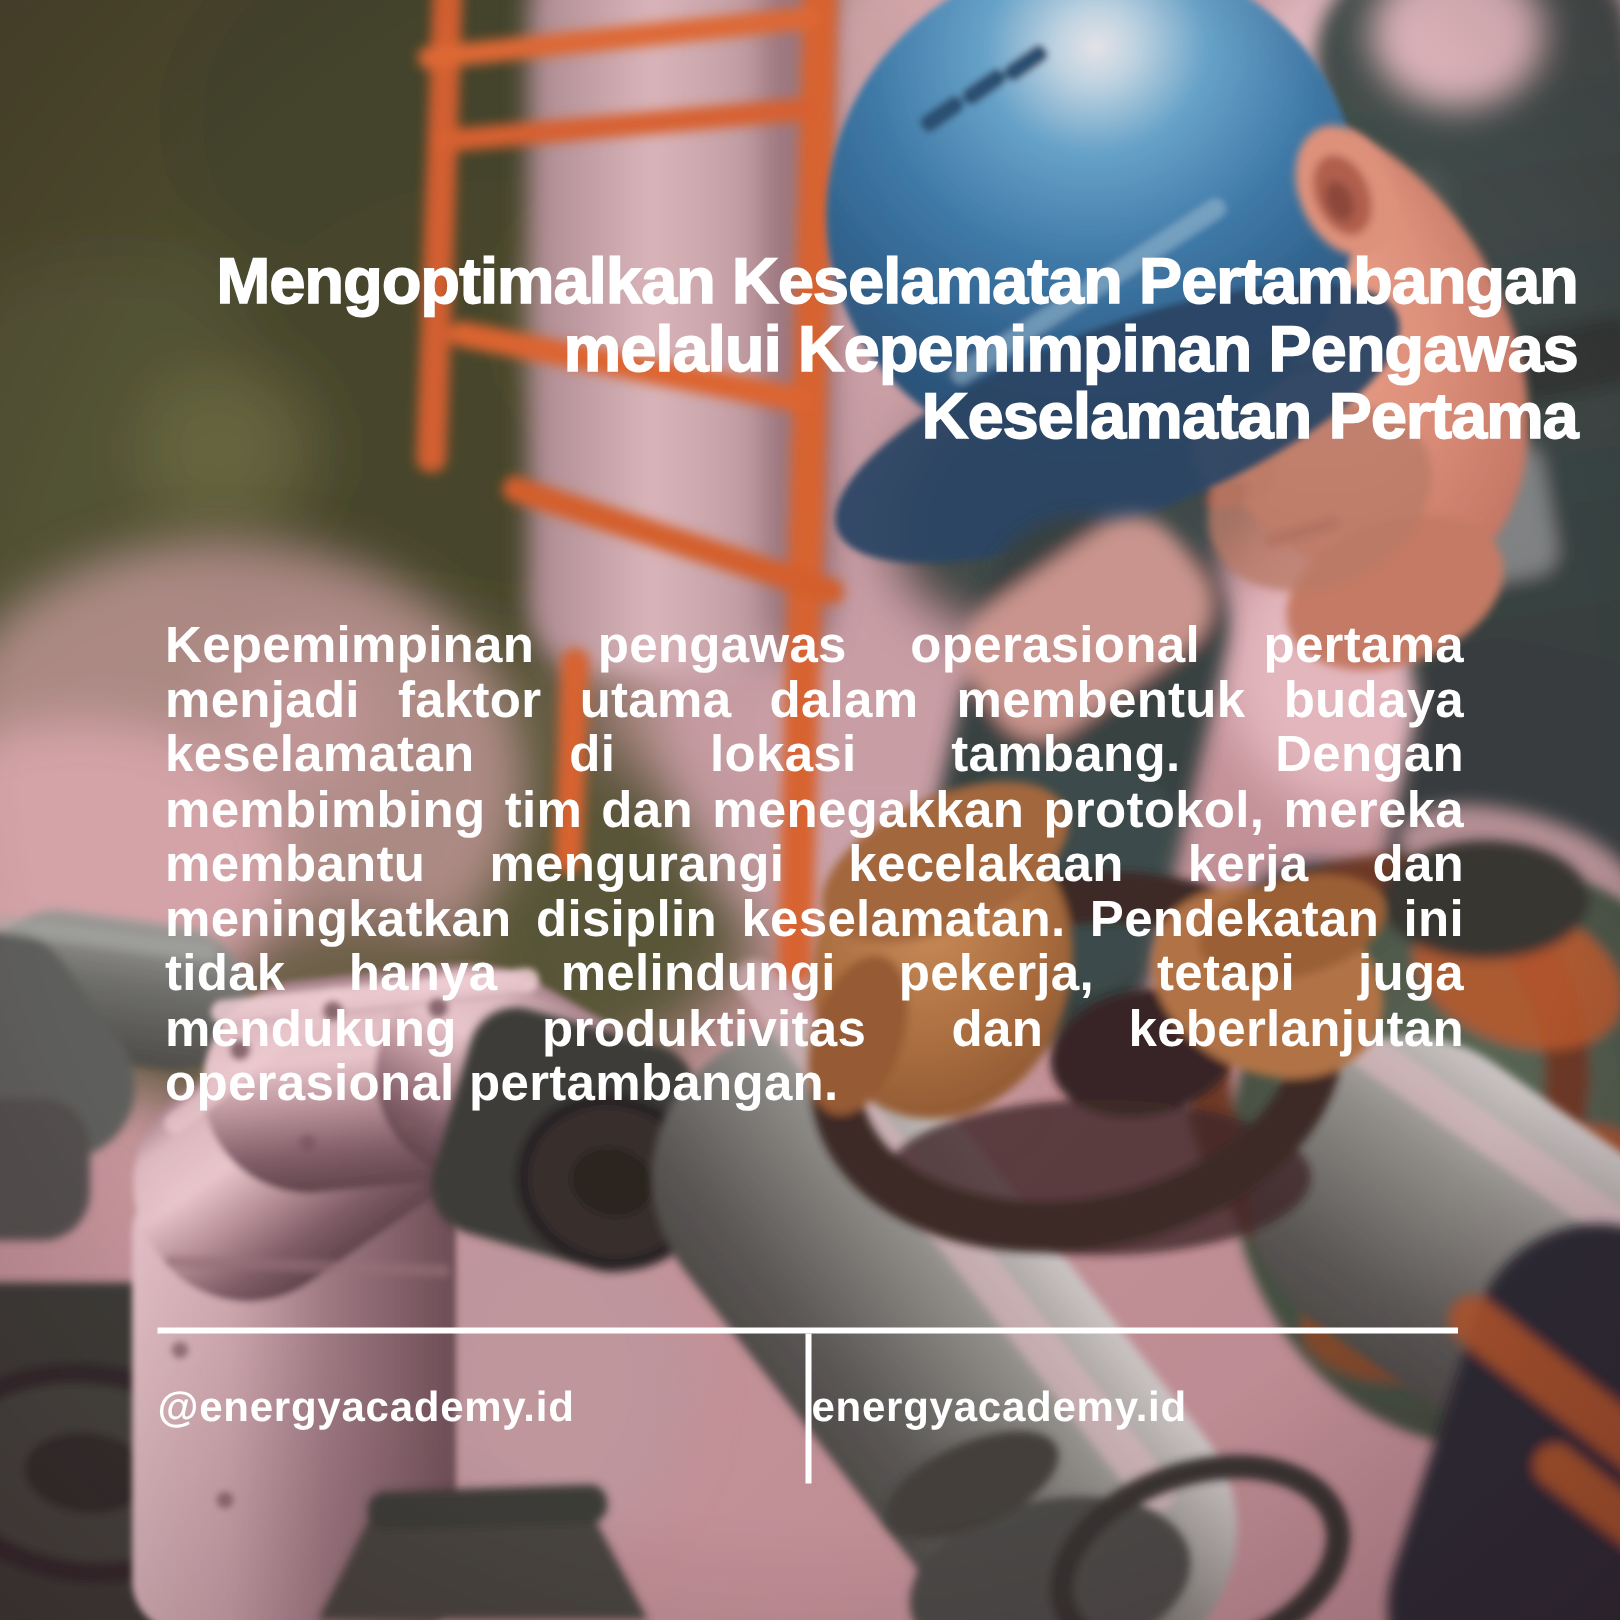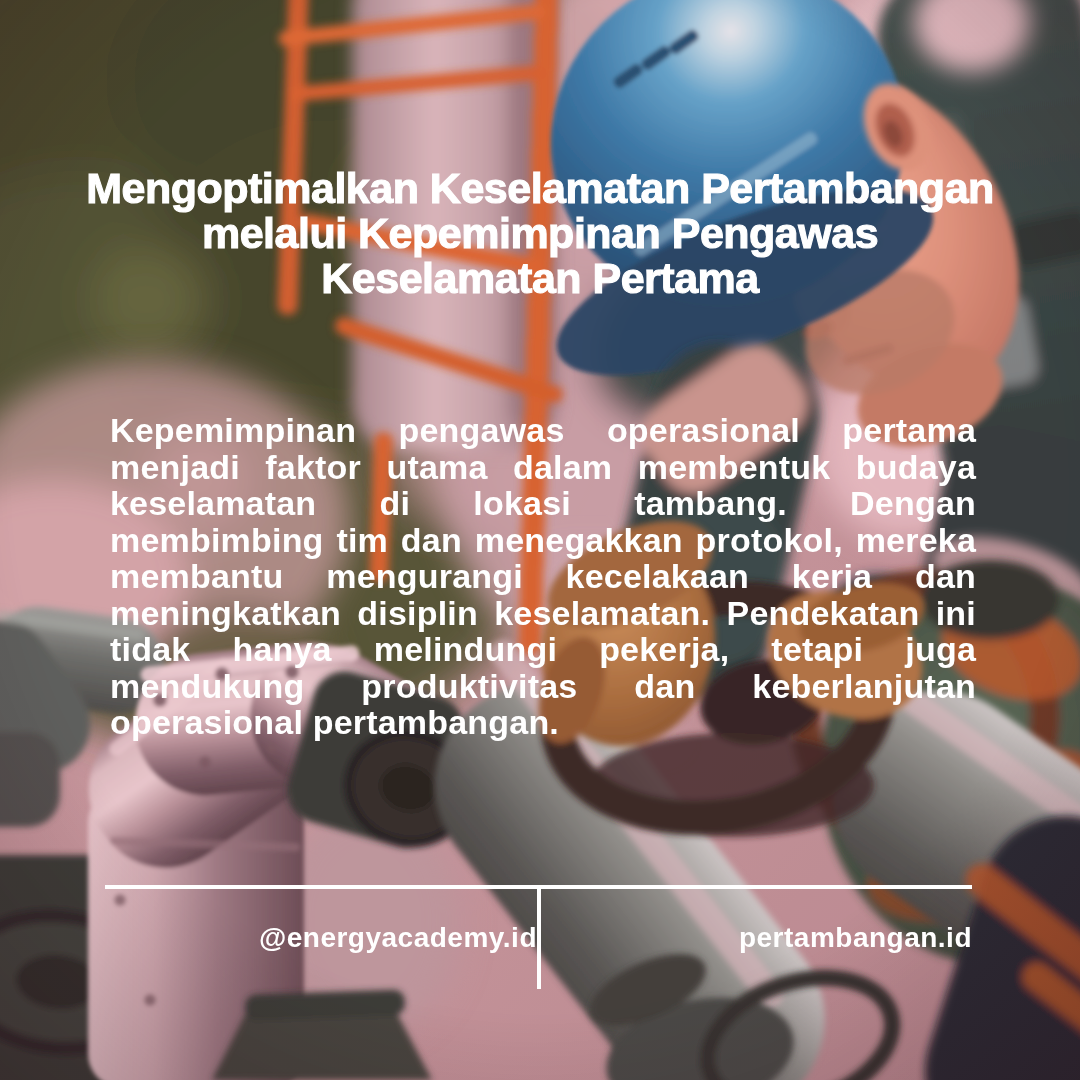--- a/index.html
+++ b/index.html
@@ -2,34 +2,34 @@
 <html><head>
 <meta charset="utf-8">
 <style>
   html,body{margin:0;padding:0;background:#1a1216;}
   .canvas{position:relative;width:1080px;height:1080px;overflow:hidden;
           font-family:"Liberation Sans",sans-serif;}
   .photo{position:absolute;inset:0;}
   .photo svg{display:block;width:100%;height:100%;}
 
   .title{position:absolute;left:28px;right:28px;top:166px;margin:0;
-         text-align:center;color:#ffffff;font-weight:700;font-size:43px;
+         text-align:right;color:#ffffff;font-weight:700;font-size:43px;
          line-height:1.05;letter-spacing:-0.5px;-webkit-text-stroke:1.1px #ffffff;}
   .title span{display:block;}
 
   .body-text{position:absolute;left:110px;width:866px;top:412px;margin:0;
              color:#ffffff;font-weight:700;font-size:34px;line-height:36.5px;
              text-align:justify;letter-spacing:0.2px;}
 
   .footer-hline{position:absolute;left:105px;top:885px;width:867px;height:4px;
                 background:#ffffff;}
   .footer-vline{position:absolute;left:537px;top:889px;width:4px;height:100px;
                 background:#ffffff;}
   .footer-label{position:absolute;top:921px;margin:0;color:#ffffff;
-                font-weight:700;font-size:28px;line-height:34px;text-align:right;
+                font-weight:700;font-size:28px;line-height:34px;text-align:left;
                 letter-spacing:0.5px;}
   .footer-label.handle{left:105px;width:432px;}
   .footer-label.website{left:541px;width:431px;}
 </style>
 </head>
 <body>
 
 <div class="canvas">
 
   <div class="photo">
@@ -314,15 +314,15 @@
     <span>Mengoptimalkan Keselamatan Pertambangan</span>
     <span>melalui Kepemimpinan Pengawas</span>
     <span>Keselamatan Pertama</span>
   </h1>
 
   <p class="body-text">Kepemimpinan pengawas operasional pertama menjadi faktor utama dalam membentuk budaya keselamatan di lokasi tambang. Dengan membimbing tim dan menegakkan protokol, mereka membantu mengurangi kecelakaan kerja dan meningkatkan disiplin keselamatan. Pendekatan ini tidak hanya melindungi pekerja, tetapi juga mendukung produktivitas dan keberlanjutan operasional pertambangan.</p>
 
   <div class="footer-hline"></div>
   <div class="footer-vline"></div>
   <p class="footer-label handle">@energyacademy.id</p>
-  <p class="footer-label website">pertambangan.id</p>
+  <p class="footer-label website">energyacademy.id</p>
 
 </div>
 
 </body></html>

